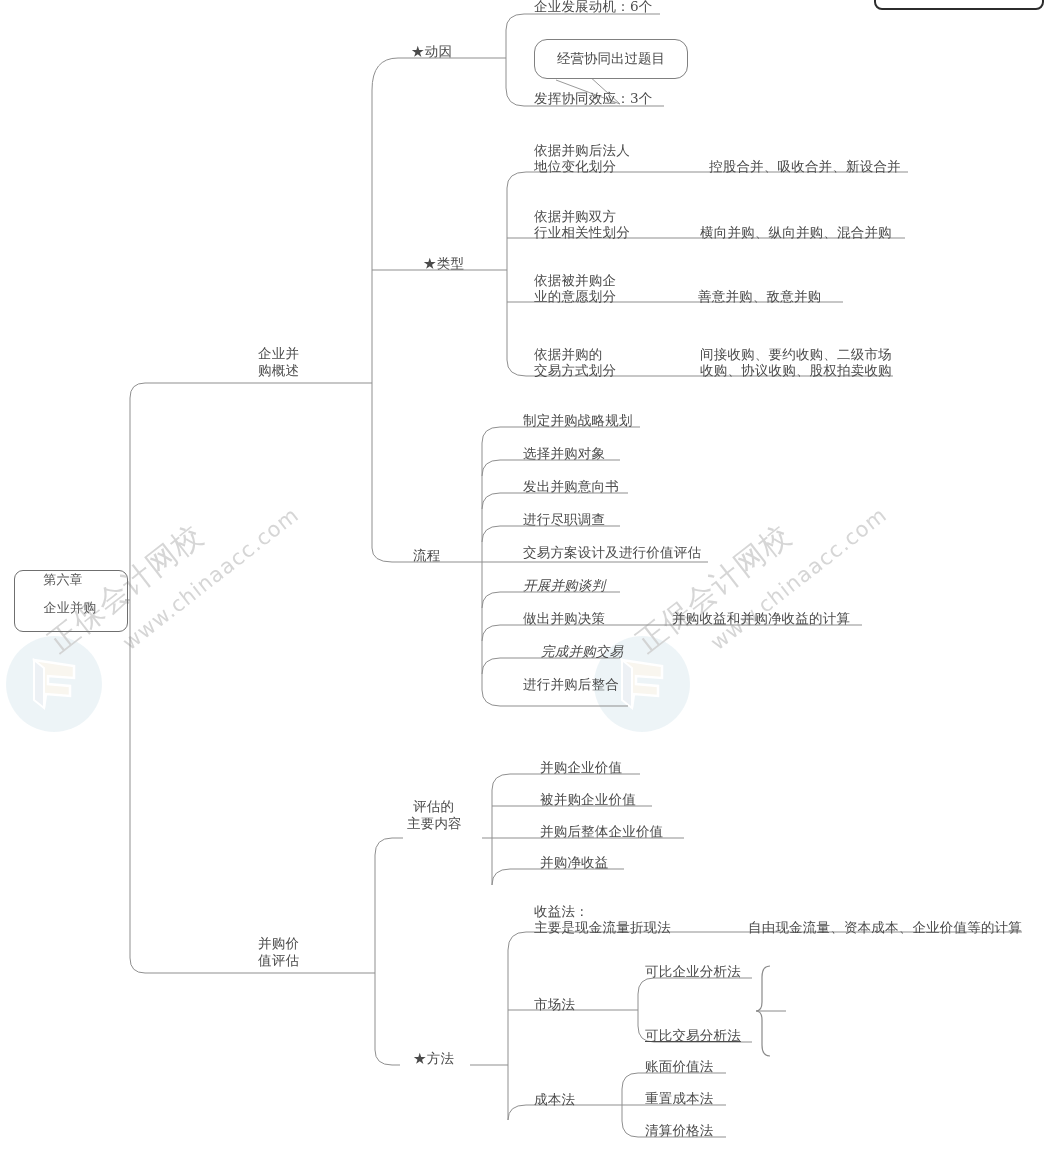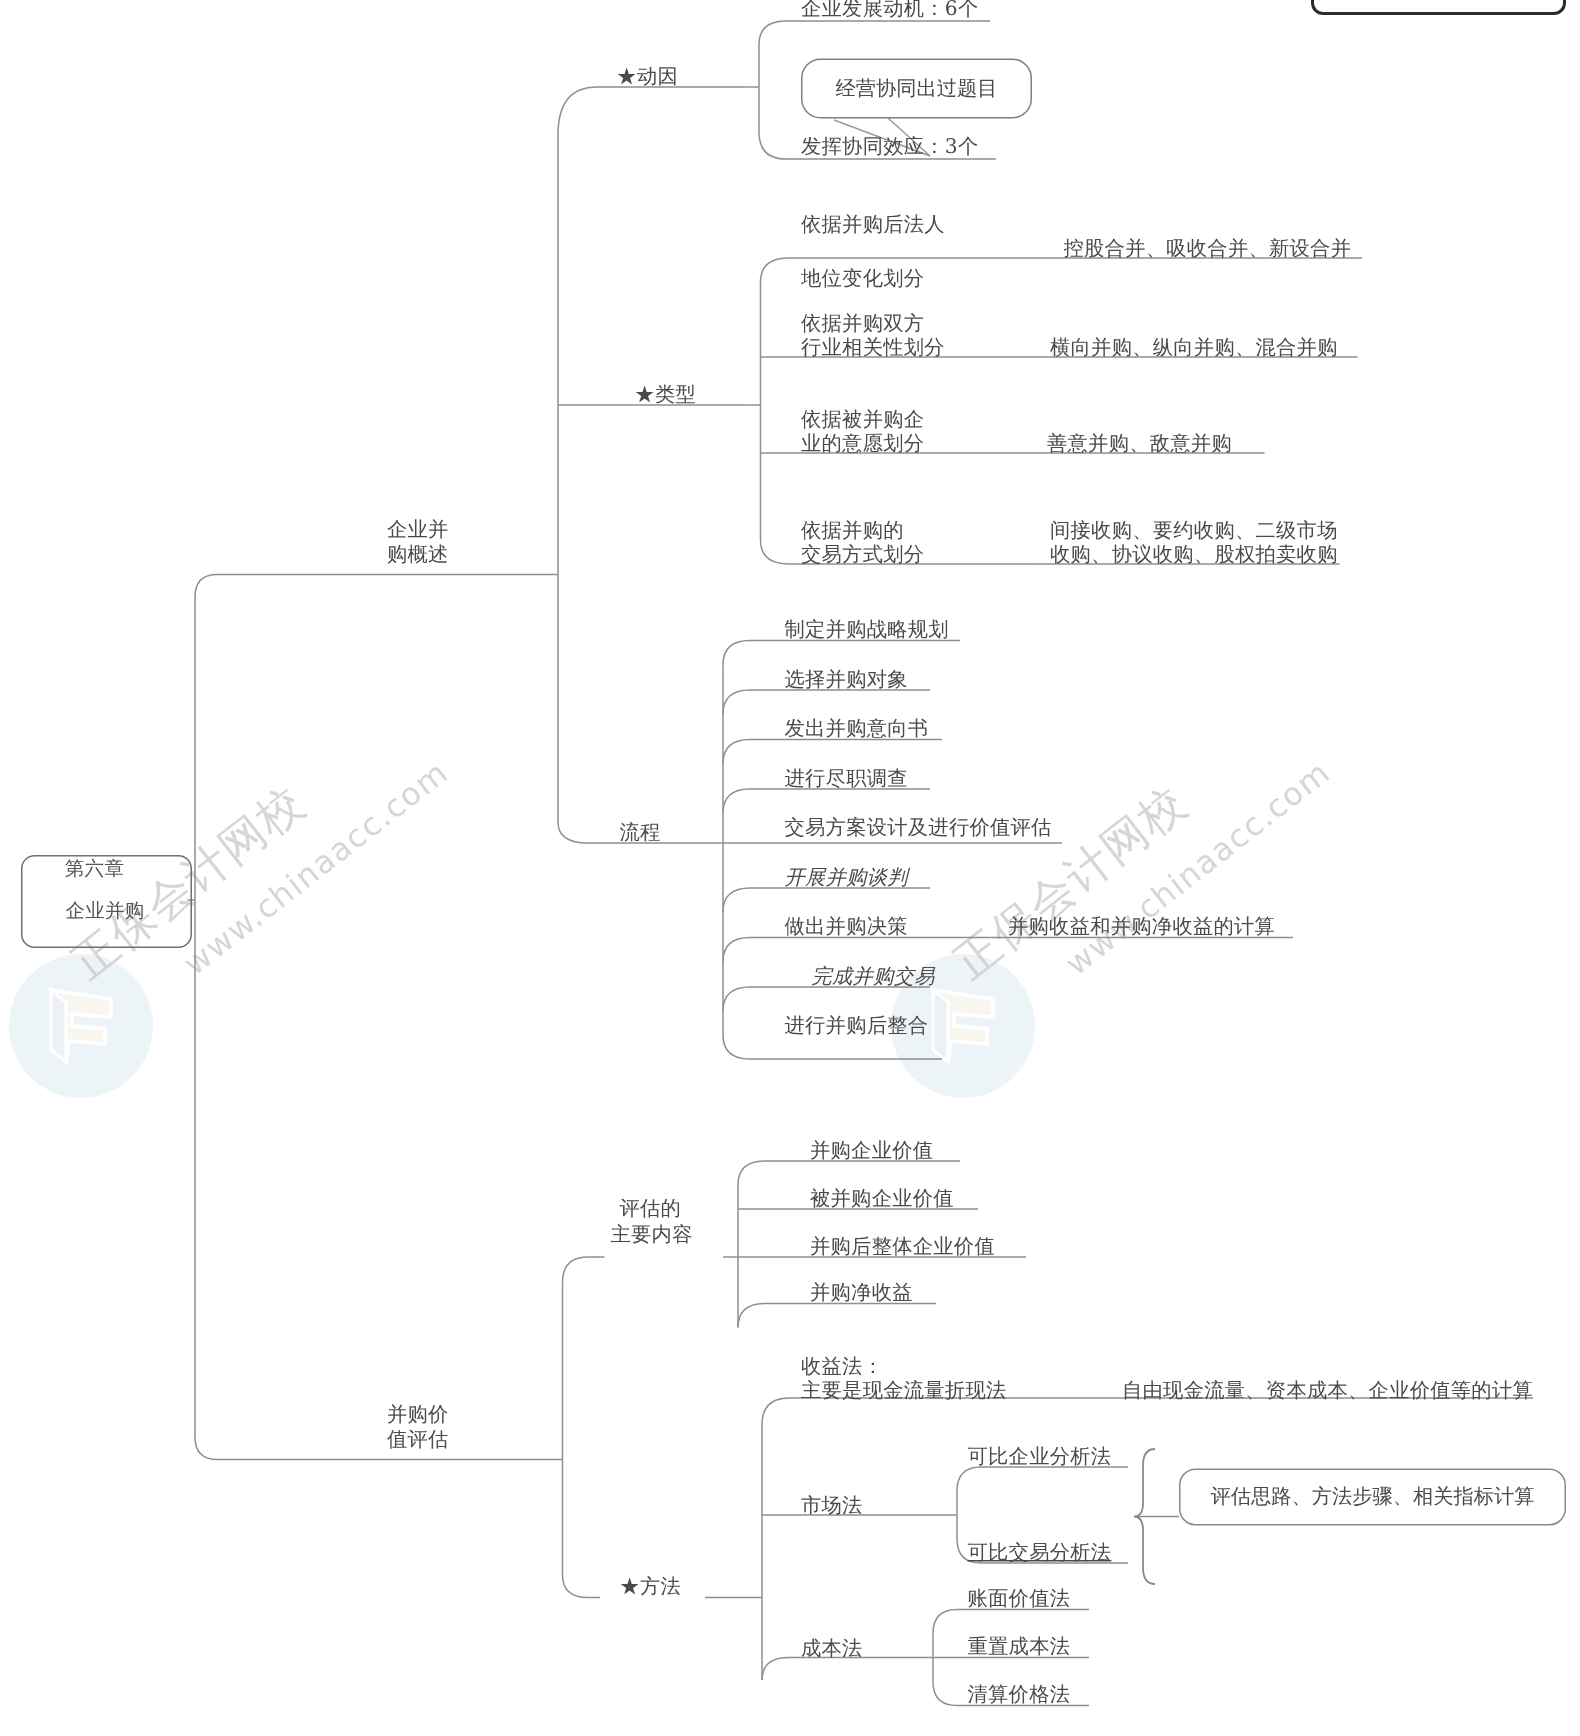--- a/index.html
+++ b/index.html
@@ -230,21 +230,21 @@
   <div class="node" style="left:411px; top:43px;">★动因</div>
   <div class="node" style="left:423px; top:255px;">★类型</div>
   <div class="node" style="left:413px; top:547px;">流程</div>
 
   <div class="node" style="left:534px; top:-2px;">企业发展动机：6个</div>
   <div class="node" style="left:534px; top:90px;">发挥协同效应：3个</div>
 
   <div class="bubble" style="left:534px; top:39px; width:152px; height:38px;">经营协同出过题目</div>
 
   <div class="node" style="left:534px; top:142px;">依据并购后法人</div>
-  <div class="node" style="left:534px; top:158px;margin-top:20px;">地位变化划分</div>
+  <div class="node" style="left:534px; top:158px;">地位变化划分</div>
   <div class="node" style="left:709px; top:158px;">控股合并、吸收合并、新设合并</div>
 
   <div class="node" style="left:534px; top:208px;">依据并购双方</div>
   <div class="node" style="left:534px; top:224px;">行业相关性划分</div>
   <div class="node" style="left:700px; top:224px;">横向并购、纵向并购、混合并购</div>
 
   <div class="node" style="left:534px; top:272px;">依据被并购企</div>
   <div class="node" style="left:534px; top:288px;">业的意愿划分</div>
   <div class="node" style="left:698px; top:288px;">善意并购、敌意并购</div>
 
@@ -275,20 +275,19 @@
   <div class="node" style="left:413px; top:1050px;">★方法</div>
 
   <div class="node" style="left:534px; top:903px;">收益法：</div>
   <div class="node" style="left:534px; top:919px;">主要是现金流量折现法</div>
   <div class="node" style="left:748px; top:919px;">自由现金流量、资本成本、企业价值等的计算</div>
 
   <div class="node" style="left:534px; top:996px;">市场法</div>
   <div class="node" style="left:645px; top:963px;">可比企业分析法</div>
   <div class="node" style="left:645px; top:1027px;text-decoration:underline;">可比交易分析法</div>
 
-  <div class="plainbox" style="left:786px; top:979px; width:256px; height:36px;">评估思路、方法步骤、相关指标计算</div>
 
   <div class="node" style="left:534px; top:1091px;">成本法</div>
   <div class="node" style="left:645px; top:1058px;">账面价值法</div>
   <div class="node" style="left:645px; top:1090px;">重置成本法</div>
   <div class="node" style="left:645px; top:1122px;">清算价格法</div>
 
 </div>
 
 </body></html>

